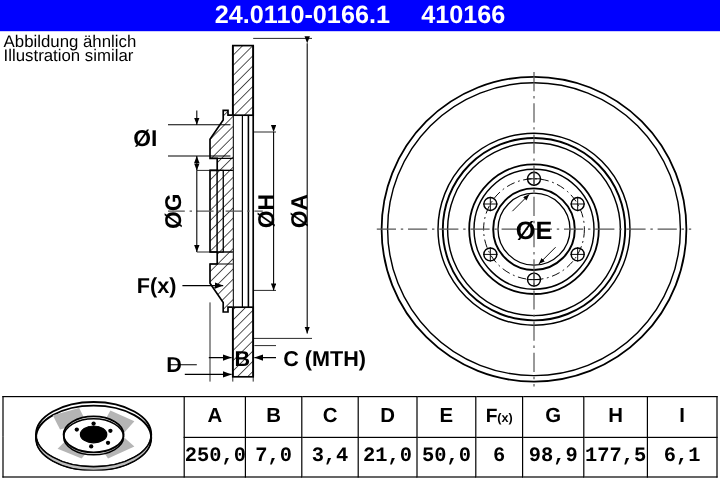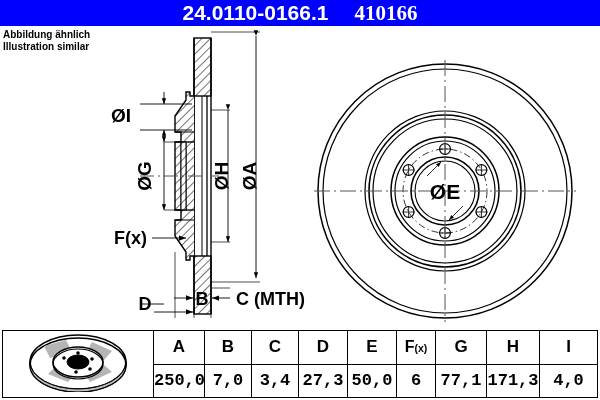--- a/index.html
+++ b/index.html
@@ -14,26 +14,26 @@
   .header{
     position:absolute;left:0;top:0;width:600px;height:26px;
     background:#0000ff;
   }
   .header .htext{
     position:absolute;left:0;top:0;width:600px;height:26px;
     display:flex;align-items:center;justify-content:center;
     color:#ffffff;font-size:21px;font-weight:bold;letter-spacing:0px;
     line-height:26px;
   }
-  .header .hnum{ margin-left:26px;font-family:Liberation Serif, serif; }
+  .header .hnum{ margin-left:26px; }
 
   
   .note{
     position:absolute;left:3px;top:29px;
-    font-size:10px;font-weight:bold;color:#000;line-height:11.5px;
+    font-size:14px;font-weight:normal;color:#000;line-height:11.5px;
   }
 
   
   .draw{position:absolute;left:0;top:26px;width:600px;height:300px;margin-left:44px;}
   .draw svg{display:block;}
 
   
   .tablewrap{
     position:absolute;left:2px;top:330px;width:596px;height:68px;
   }
@@ -275,24 +275,24 @@
         <td class="hdr" style="width:48px">E</td>
         <td class="hdr" style="width:38px"><span class="fx-main">F</span><span class="fx-sub">(x)</span></td>
         <td class="hdr" style="width:50px">G</td>
         <td class="hdr" style="width:52px">H</td>
         <td class="hdr">I</td>
       </tr>
       <tr>
         <td class="val">250,0</td>
         <td class="val">7,0</td>
         <td class="val">3,4</td>
-        <td class="val">27,3</td>
+        <td class="val">21,0</td>
         <td class="val">50,0</td>
         <td class="val">6</td>
-        <td class="val">77,1</td>
-        <td class="val">171,3</td>
-        <td class="val">4,0</td>
+        <td class="val">98,9</td>
+        <td class="val">177,5</td>
+        <td class="val">6,1</td>
       </tr>
     </tbody>
       </table>
   </div>
 
 </div>
 
 </body></html>

